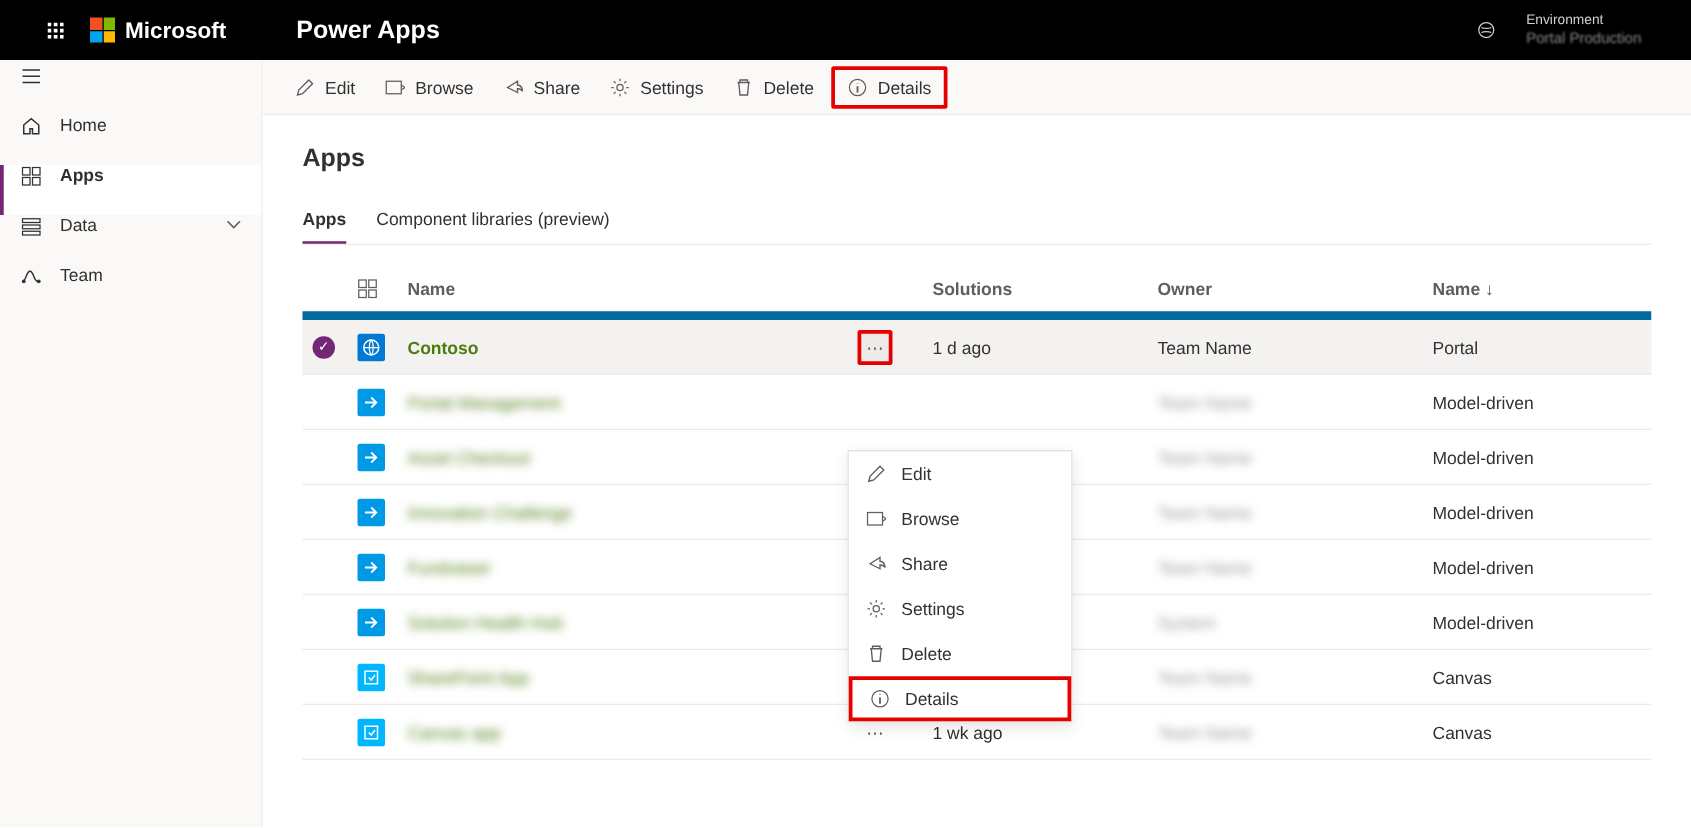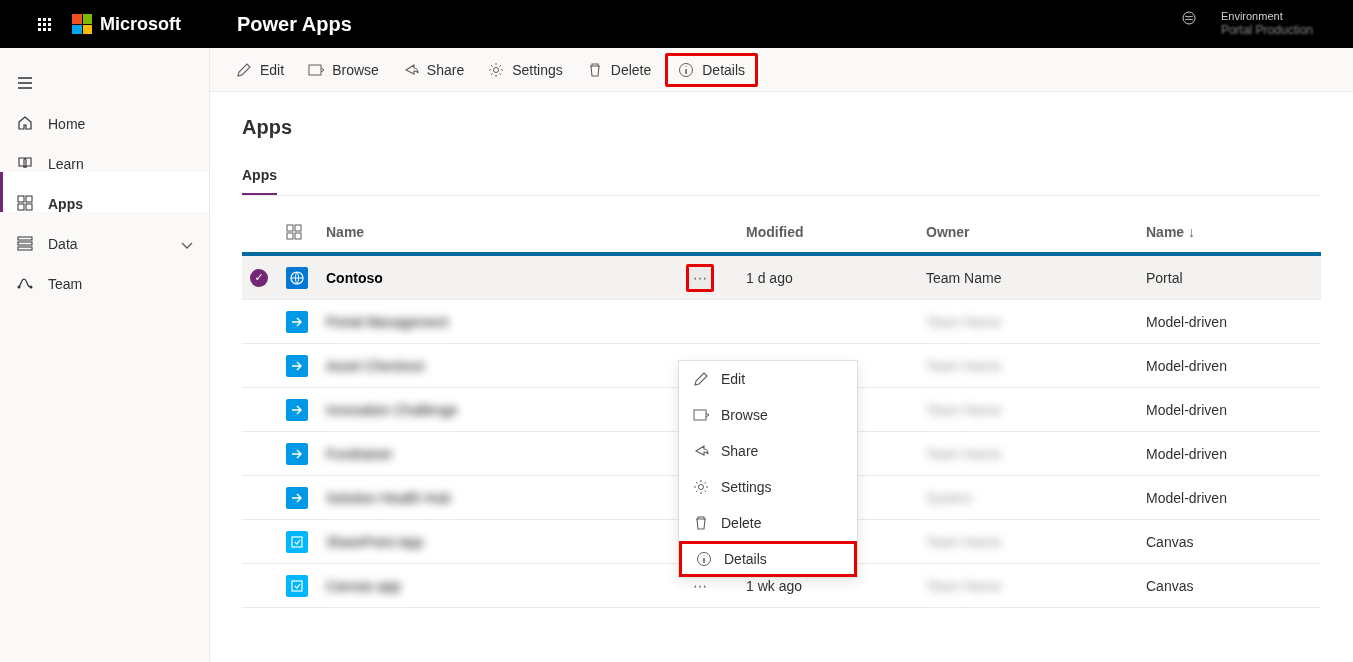--- a/index.html
+++ b/index.html
@@ -7,28 +7,28 @@
 
   
   .topbar { height: 48px; background: #000; color: #fff; display: flex; align-items: center; padding: 0 24px; }
   .waffle { width: 40px; display: flex; justify-content: center; align-items: center; }
   .ms-logo { display: flex; align-items: center; gap: 8px; margin-left: 8px; }
   .ms-squares { width: 20px; height: 20px; display: grid; grid-template-columns: 1fr 1fr; grid-template-rows: 1fr 1fr; gap: 1px; }
   .sq-r { background: #f25022; } .sq-g { background: #7fba00; } .sq-b { background: #00a4ef; } .sq-y { background: #ffb900; }
   .ms-word { font-size: 18px; font-weight: 600; }
   .product { margin-left: 56px; font-size: 20px; font-weight: 600; }
   .topbar-spacer { flex: 1; }
-  .env-block { display: flex; align-items: flex-start; gap: 24px; padding-right: 16px; color: #d0d0d0; }
+  .env-block { display: flex; align-items: center; gap: 24px; padding-right: 16px; color: #d0d0d0; }
   .env-text { font-size: 11px; line-height: 1.2; }
   .env-name { color: #888; filter: blur(1px); font-size: 12px; }
 
   
   .shell { display: flex; height: calc(100% - 48px); }
   .sidebar { width: 210px; border-right: 1px solid #edebe9; background: #faf9f8; display: flex; flex-direction: column; padding-top: 4px; }
-  .side-item { height: 40px; display: flex; align-items: flex-end; gap: 14px; padding: 0 16px; cursor: pointer; color: #323130; }
+  .side-item { height: 40px; display: flex; align-items: flex-start; gap: 14px; padding: 0 16px; cursor: pointer; color: #323130; }
   .side-item.active { background: #fff; border-left: 3px solid #742774; padding-left: 13px; font-weight: 600; }
   .side-icon { width: 18px; height: 18px; display: flex; align-items: center; justify-content: center; color: #323130; }
   .side-chevron { margin-left: auto; color: #605e5c; }
 
   .main { flex: 1; display: flex; flex-direction: column; overflow: hidden; }
 
   
   .cmdbar { height: 44px; border-bottom: 1px solid #edebe9; display: flex; align-items: center; padding: 0 16px; gap: 4px; background: #faf9f8; }
   .cmd { display: flex; align-items: center; gap: 8px; padding: 6px 10px; cursor: pointer; color: #323130; border-radius: 2px; }
   .cmd-icon { width: 16px; height: 16px; display: flex; align-items: center; justify-content: center; color: #605e5c; }
@@ -37,23 +37,23 @@
   .content { flex: 1; padding: 24px 32px; overflow: auto; position: relative; }
   h1.page-title { font-size: 20px; font-weight: 600; margin-bottom: 20px; }
 
   .tabs { display: flex; gap: 24px; border-bottom: 1px solid #edebe9; margin-bottom: 16px; }
   .tab { padding: 8px 0 10px; cursor: pointer; color: #323130; }
   .tab.active { font-weight: 600; border-bottom: 2px solid #742774; color: #323130; }
 
   
   .tbl { width: 100%; }
   .tbl-head, .tbl-row { display: grid; grid-template-columns: 36px 40px 360px 60px 180px 220px 1fr; align-items: center; height: 44px; border-bottom: 1px solid #edebe9; padding: 0 8px; }
-  .tbl-head { color: #605e5c; font-weight: 600; border-bottom: 4px solid #0369a1; }
+  .tbl-head { color: #605e5c; font-weight: 600; border-bottom: 7px solid #0369a1; }
   .tbl-row.selected { background: #f3f2f1; }
-  .tbl-row .name { font-weight: 400; color: #000000; }
+  .tbl-row .name { font-weight: 400; color: #4d7c0f; }
   .tbl-row.selected .name { font-weight: 600; }
   .app-icon { width: 22px; height: 22px; border-radius: 2px; display:flex; align-items:center; justify-content:center; }
   .app-icon.portal { background: #0078d4; }
   .app-icon.model { background: #0099e6; }
   .app-icon.canvas { background: #00b7ff; }
   .check-badge { width: 18px; height: 18px; border-radius: 50%; background: #742774; display:flex; align-items:center; justify-content:center; color:#fff; font-size:11px; }
   .blurred { filter: blur(4px); color: #999; }
   .more-btn { width: 28px; height: 28px; border-radius: 2px; display:flex; align-items:center; justify-content:center; cursor:pointer; color:#605e5c; }
   .more-btn:hover, .more-btn.open { background: #edebe9; }
   .more-btn.highlight { border: 3px solid #e60000; }
@@ -201,28 +201,20 @@
     </div>
     <div id="sidebar-items">
         <div class="side-item">
     <span class="side-icon">
             <svg width="16" height="16">
               <use href="#i-home"></use>
             </svg>
           </span>
     <span>Home</span>
     </div>
-        <div class="side-item">
-    <span class="side-icon">
-            <svg width="16" height="16">
-              <use href="#i-learn"></use>
-            </svg>
-          </span>
-    <span>Learn</span>
-    </div>
         <div class="side-item active">
     <span class="side-icon">
             <svg width="16" height="16">
               <use href="#i-apps"></use>
             </svg>
           </span>
     <span>Apps</span>
     </div>
         <div class="side-item">
     <span class="side-icon">
@@ -298,33 +290,34 @@
           </span>
     <span>Details</span>
         </div>
       </div>
 
     <div class="content">
       <h1 class="page-title">Apps</h1>
 
       <div class="tabs" id="tabs">
           <div class="tab active">Apps</div>
+          <div class="tab">Component libraries (preview)</div>
         </div>
 
       <div class="tbl">
         <div class="tbl-head">
           <div></div>
           <div>
               <svg width="16" height="16" style="color:#605e5c">
                 <use href="#i-apps"></use>
               </svg>
             </div>
           <div>Name</div>
           <div></div>
-          <div>Modified</div>
+          <div>Solutions</div>
           <div>Owner</div>
           <div>Name ↓</div>
         </div>
         <div id="rows">
             <div class="tbl-row selected">
     <div>
                 <div class="check-badge">✓</div>
               </div>
     <div>
                 <div class="app-icon portal">

